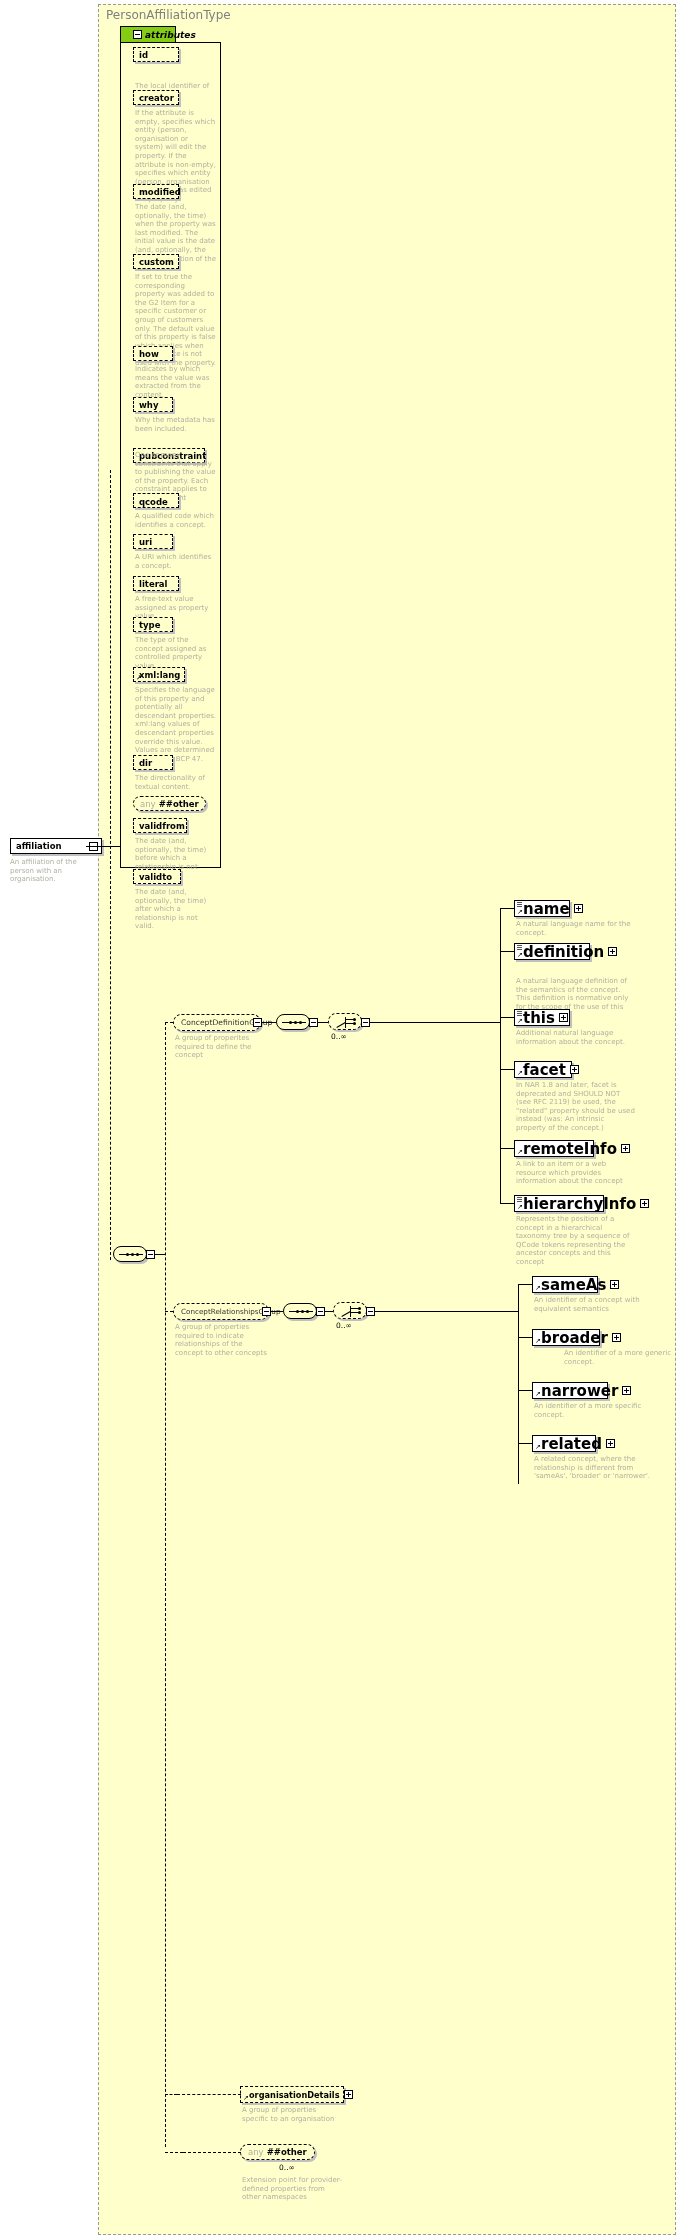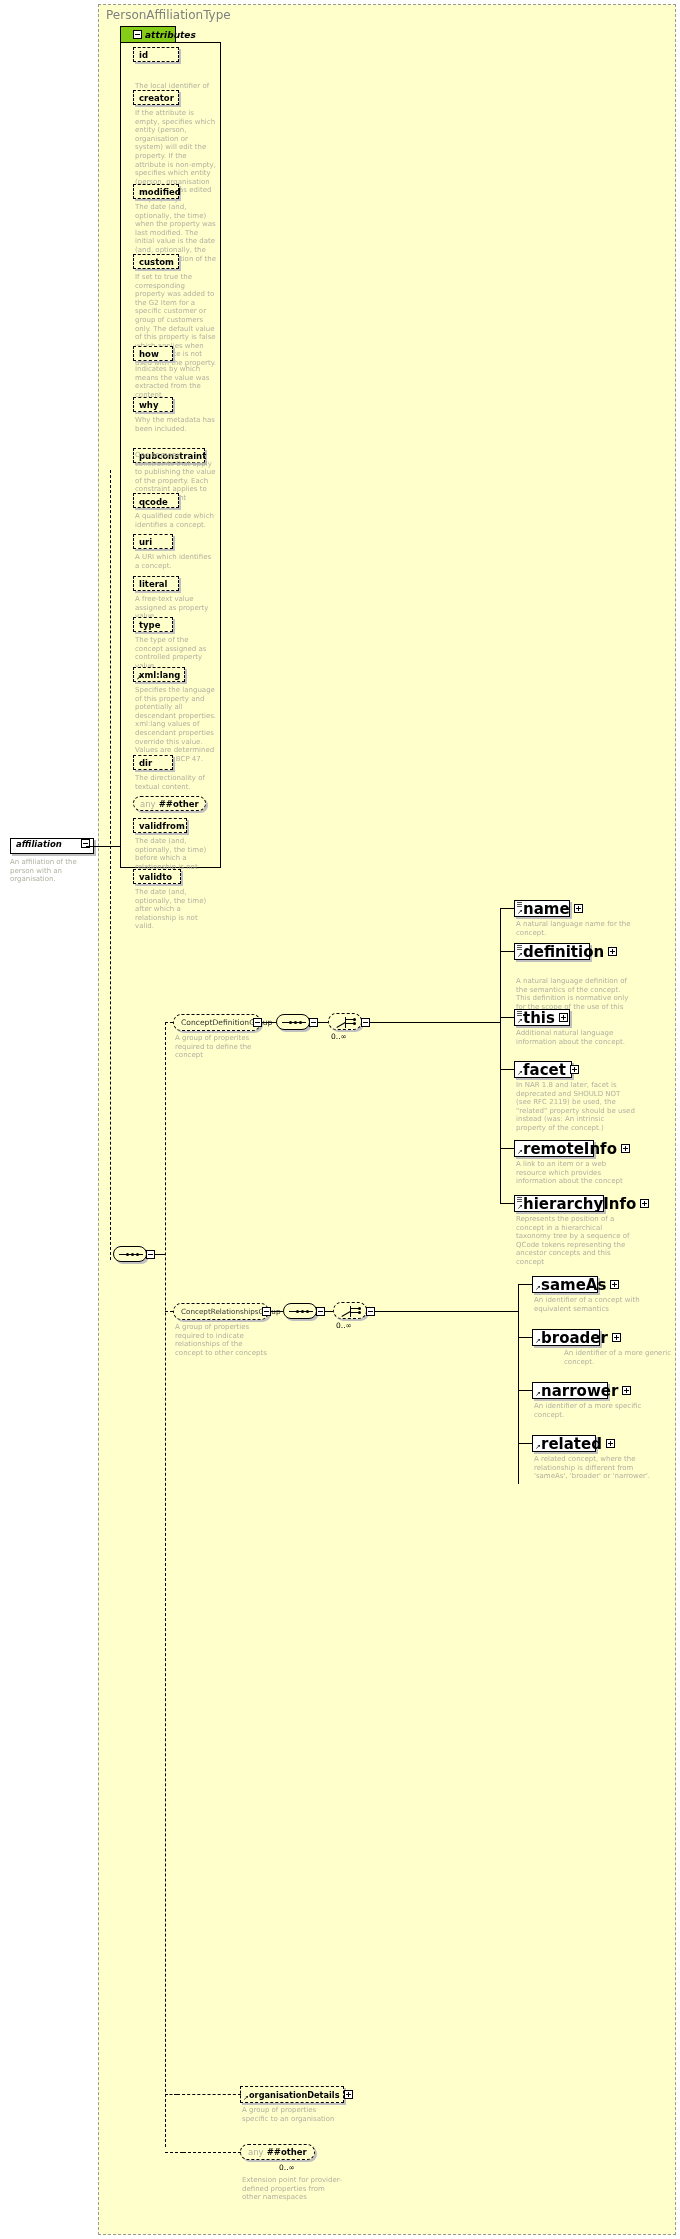--- a/index.html
+++ b/index.html
@@ -113,26 +113,26 @@
     color: #b0b0a0;
     box-shadow: 2px 2px 0 0 #c0c0c0;
     white-space: nowrap;
   }
   .any-node b { color: #000; margin-left: 3px; font-size: 8.5px; }
 
   
   #affiliation-node {
     position: absolute;
     left: 10px; top: 838px;
-    width: 84px; height: 16px;
+    width: 92px; height: 16px;
     background: #ffffff;
     border: 1px solid #000;
     display: flex;
-    box-shadow: 2px 2px 0 0 #c0c0c0;
-    font-style: italic;
+    align-items: center;
+    box-shadow: 2px 2px 0 0 #c0c0c0;
   }
   #affiliation-node .lbl {
     font-size: 8.5px; font-weight: bold; color: #000;
     margin-left: 5px; flex: 1;
   }
   #affiliation-node .expander { margin-right: 3px; }
   #affiliation-desc {
     position: absolute;
     left: 10px; top: 858px;
     width: 84px;

